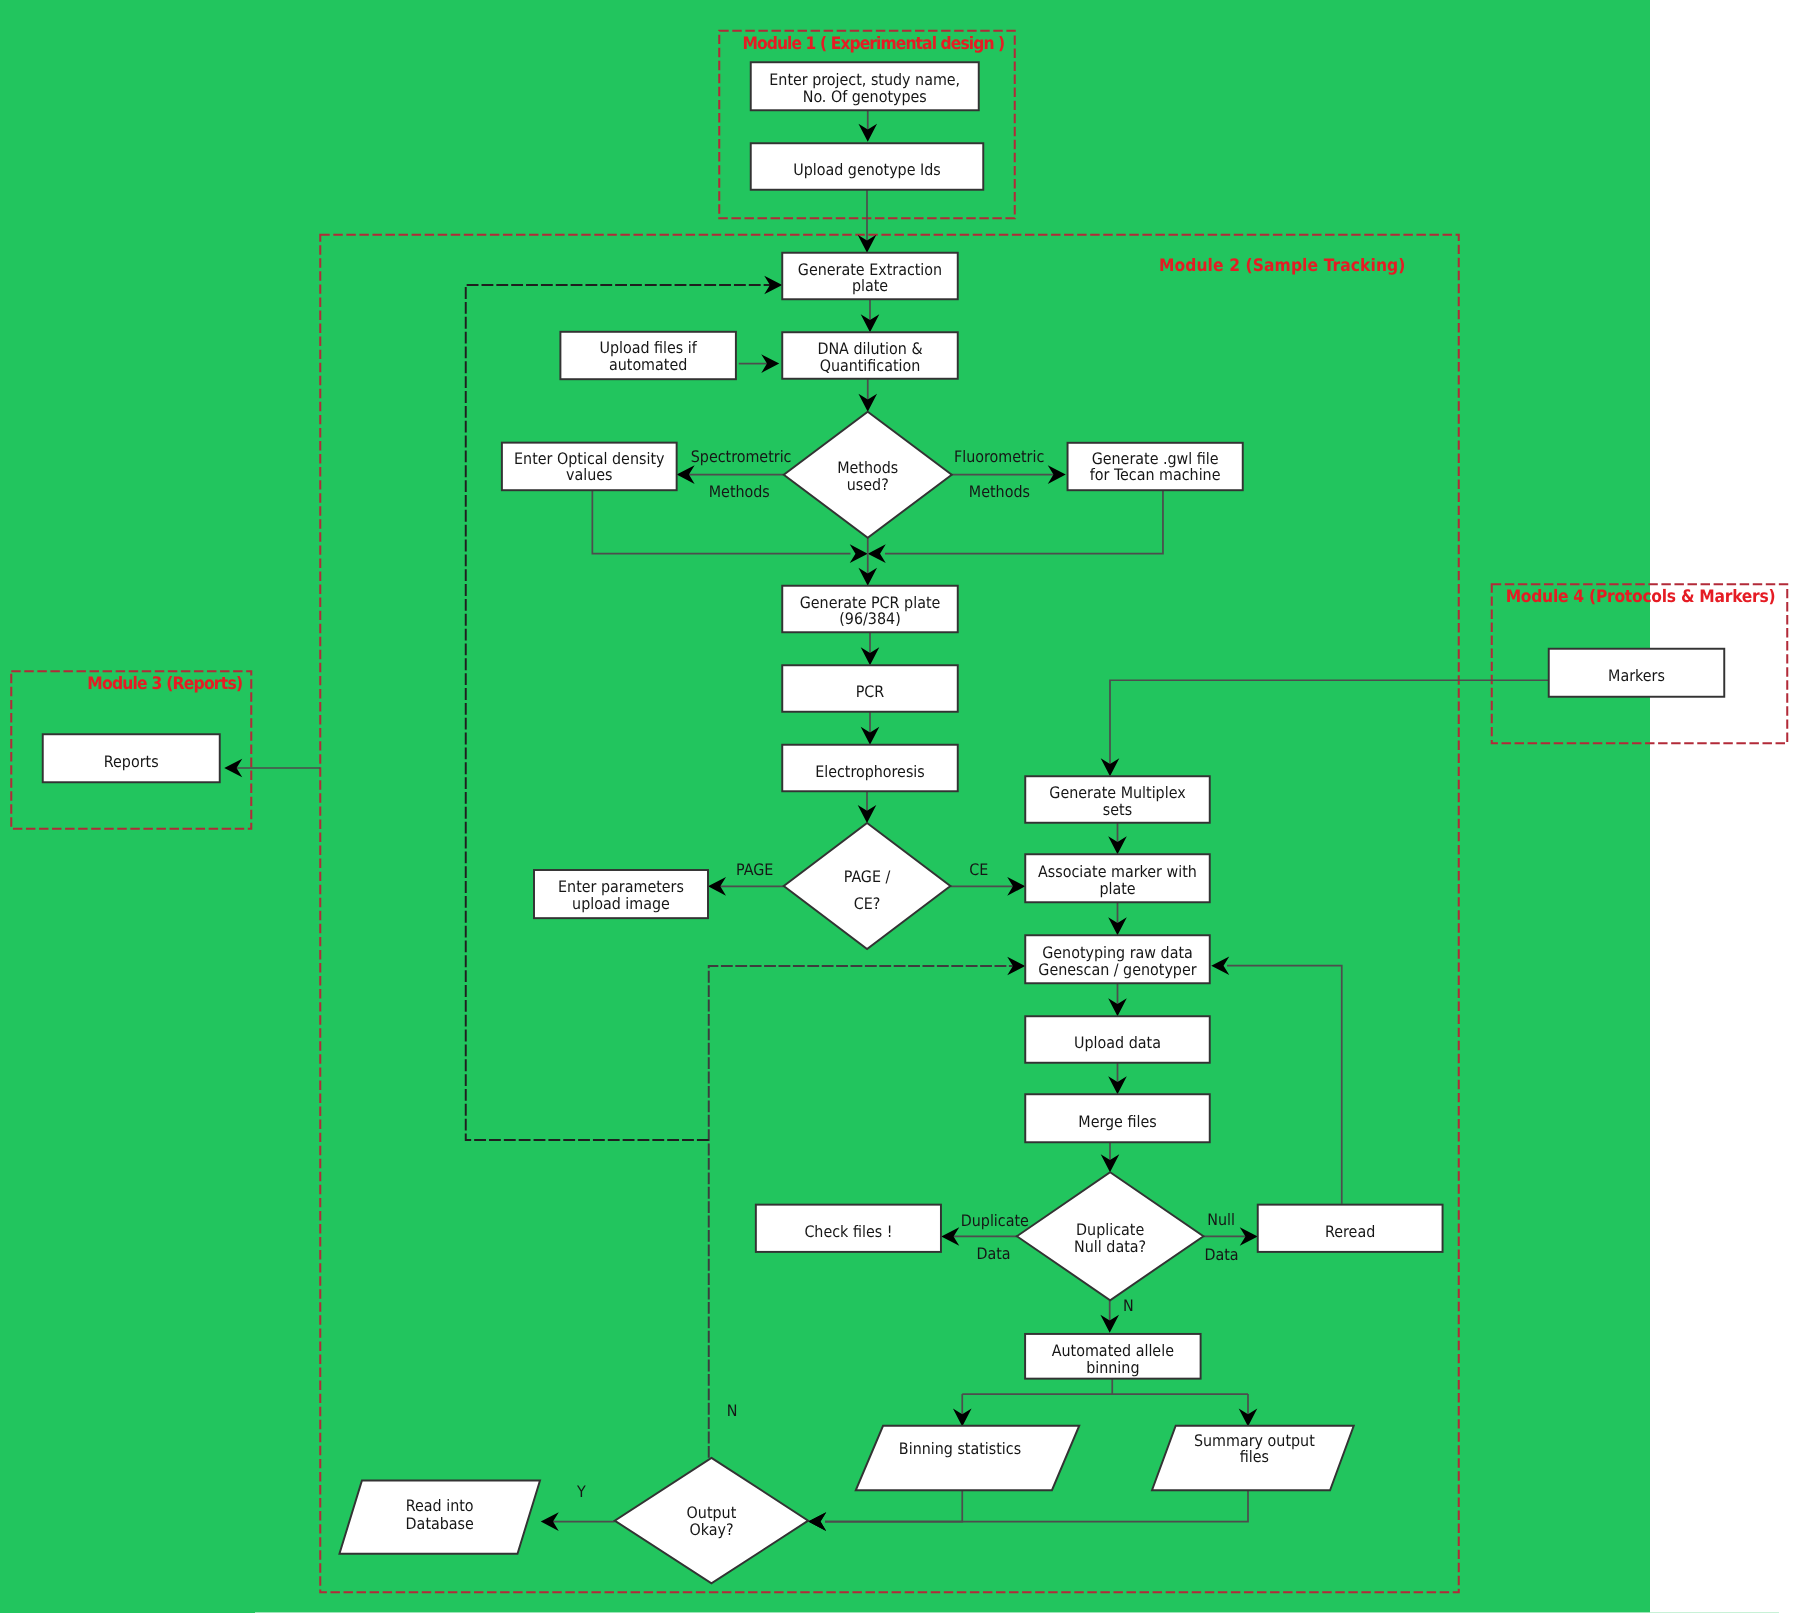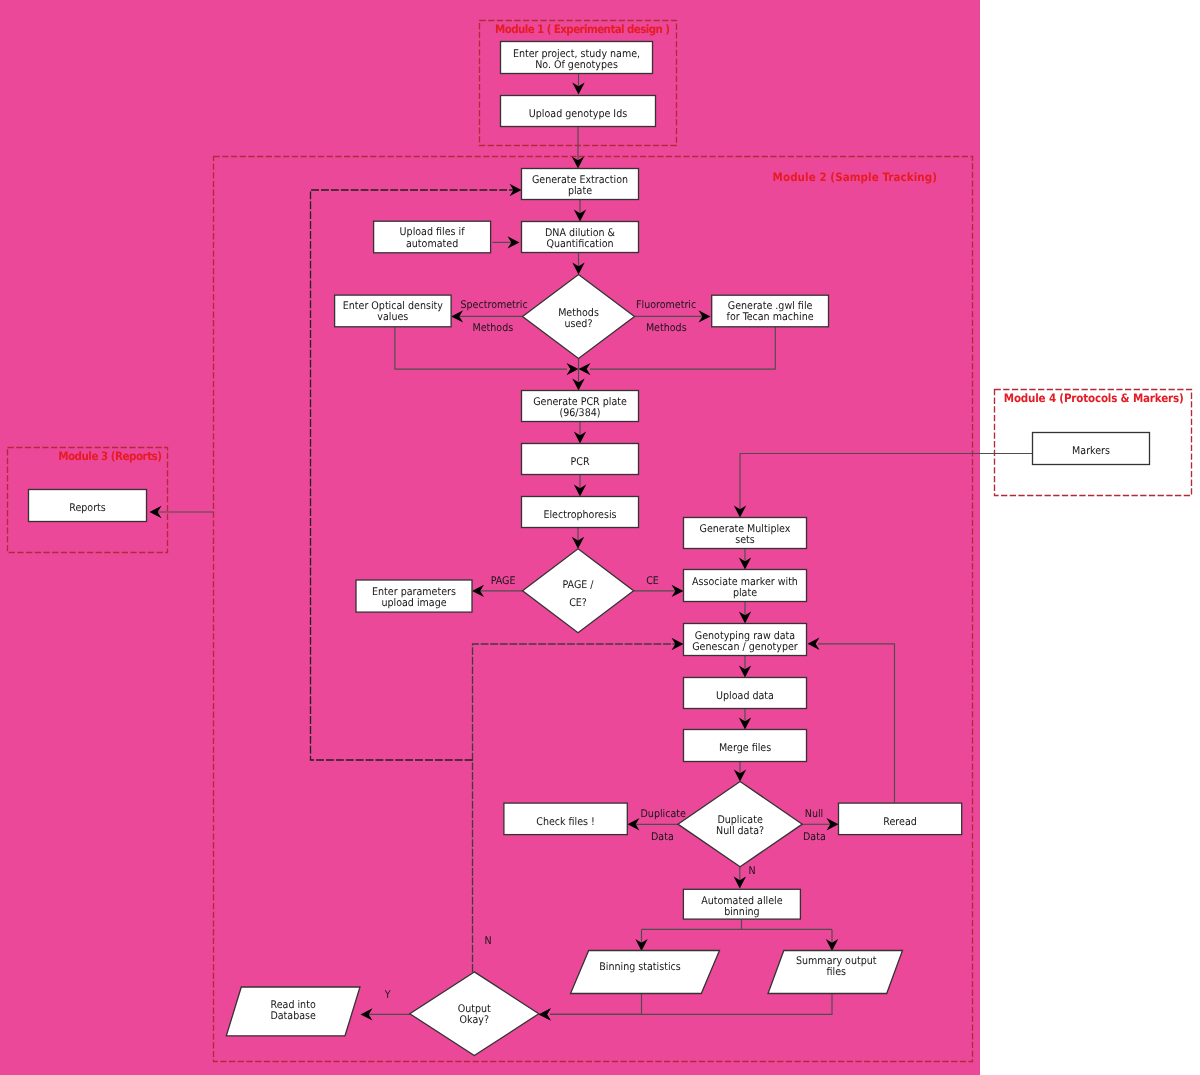--- a/index.html
+++ b/index.html
@@ -1,21 +1,21 @@
 <!DOCTYPE html>
 <html><head>
 <meta charset="utf-8">
 <title>Genotyping workflow flowchart</title>
 <style>
   html, body { margin:0; padding:0; background:#ffffff; }
   body { width:1200px; height:1075px; overflow:hidden;
          font-family:"DejaVu Sans", sans-serif;
          -webkit-font-smoothing:antialiased; text-rendering:geometricPrecision; }
   svg text { paint-order:stroke fill; }
-  #canvas { position:relative; width:980px; height:1075px; background:#ec4899; }
+  #canvas { position:relative; width:1100px; height:1075px; background:#22c55e; }
   svg#flowchart { position:absolute; left:0; top:0; width:1200px; height:1075px; display:block;
                   shape-rendering:geometricPrecision; }
   .module-box   { fill:none; stroke:#b22a38; stroke-width:1.35; stroke-dasharray:6.3 2.4; }
   .module-label { font-family:"DejaVu Sans", sans-serif; font-stretch:condensed; font-weight:bold;
                   font-size:11.5px; fill:#e51c24; text-anchor:end; }
   .node-shape   { fill:#ffffff; stroke:#333333; stroke-width:1.3; }
   .node-text    { font-family:"DejaVu Sans", sans-serif; font-stretch:condensed; font-size:10.6px;
                   fill:#161616; text-anchor:middle; }
   .edge-text    { font-family:"DejaVu Sans", sans-serif; font-stretch:condensed; font-size:10.6px;
                   fill:#161616; }

